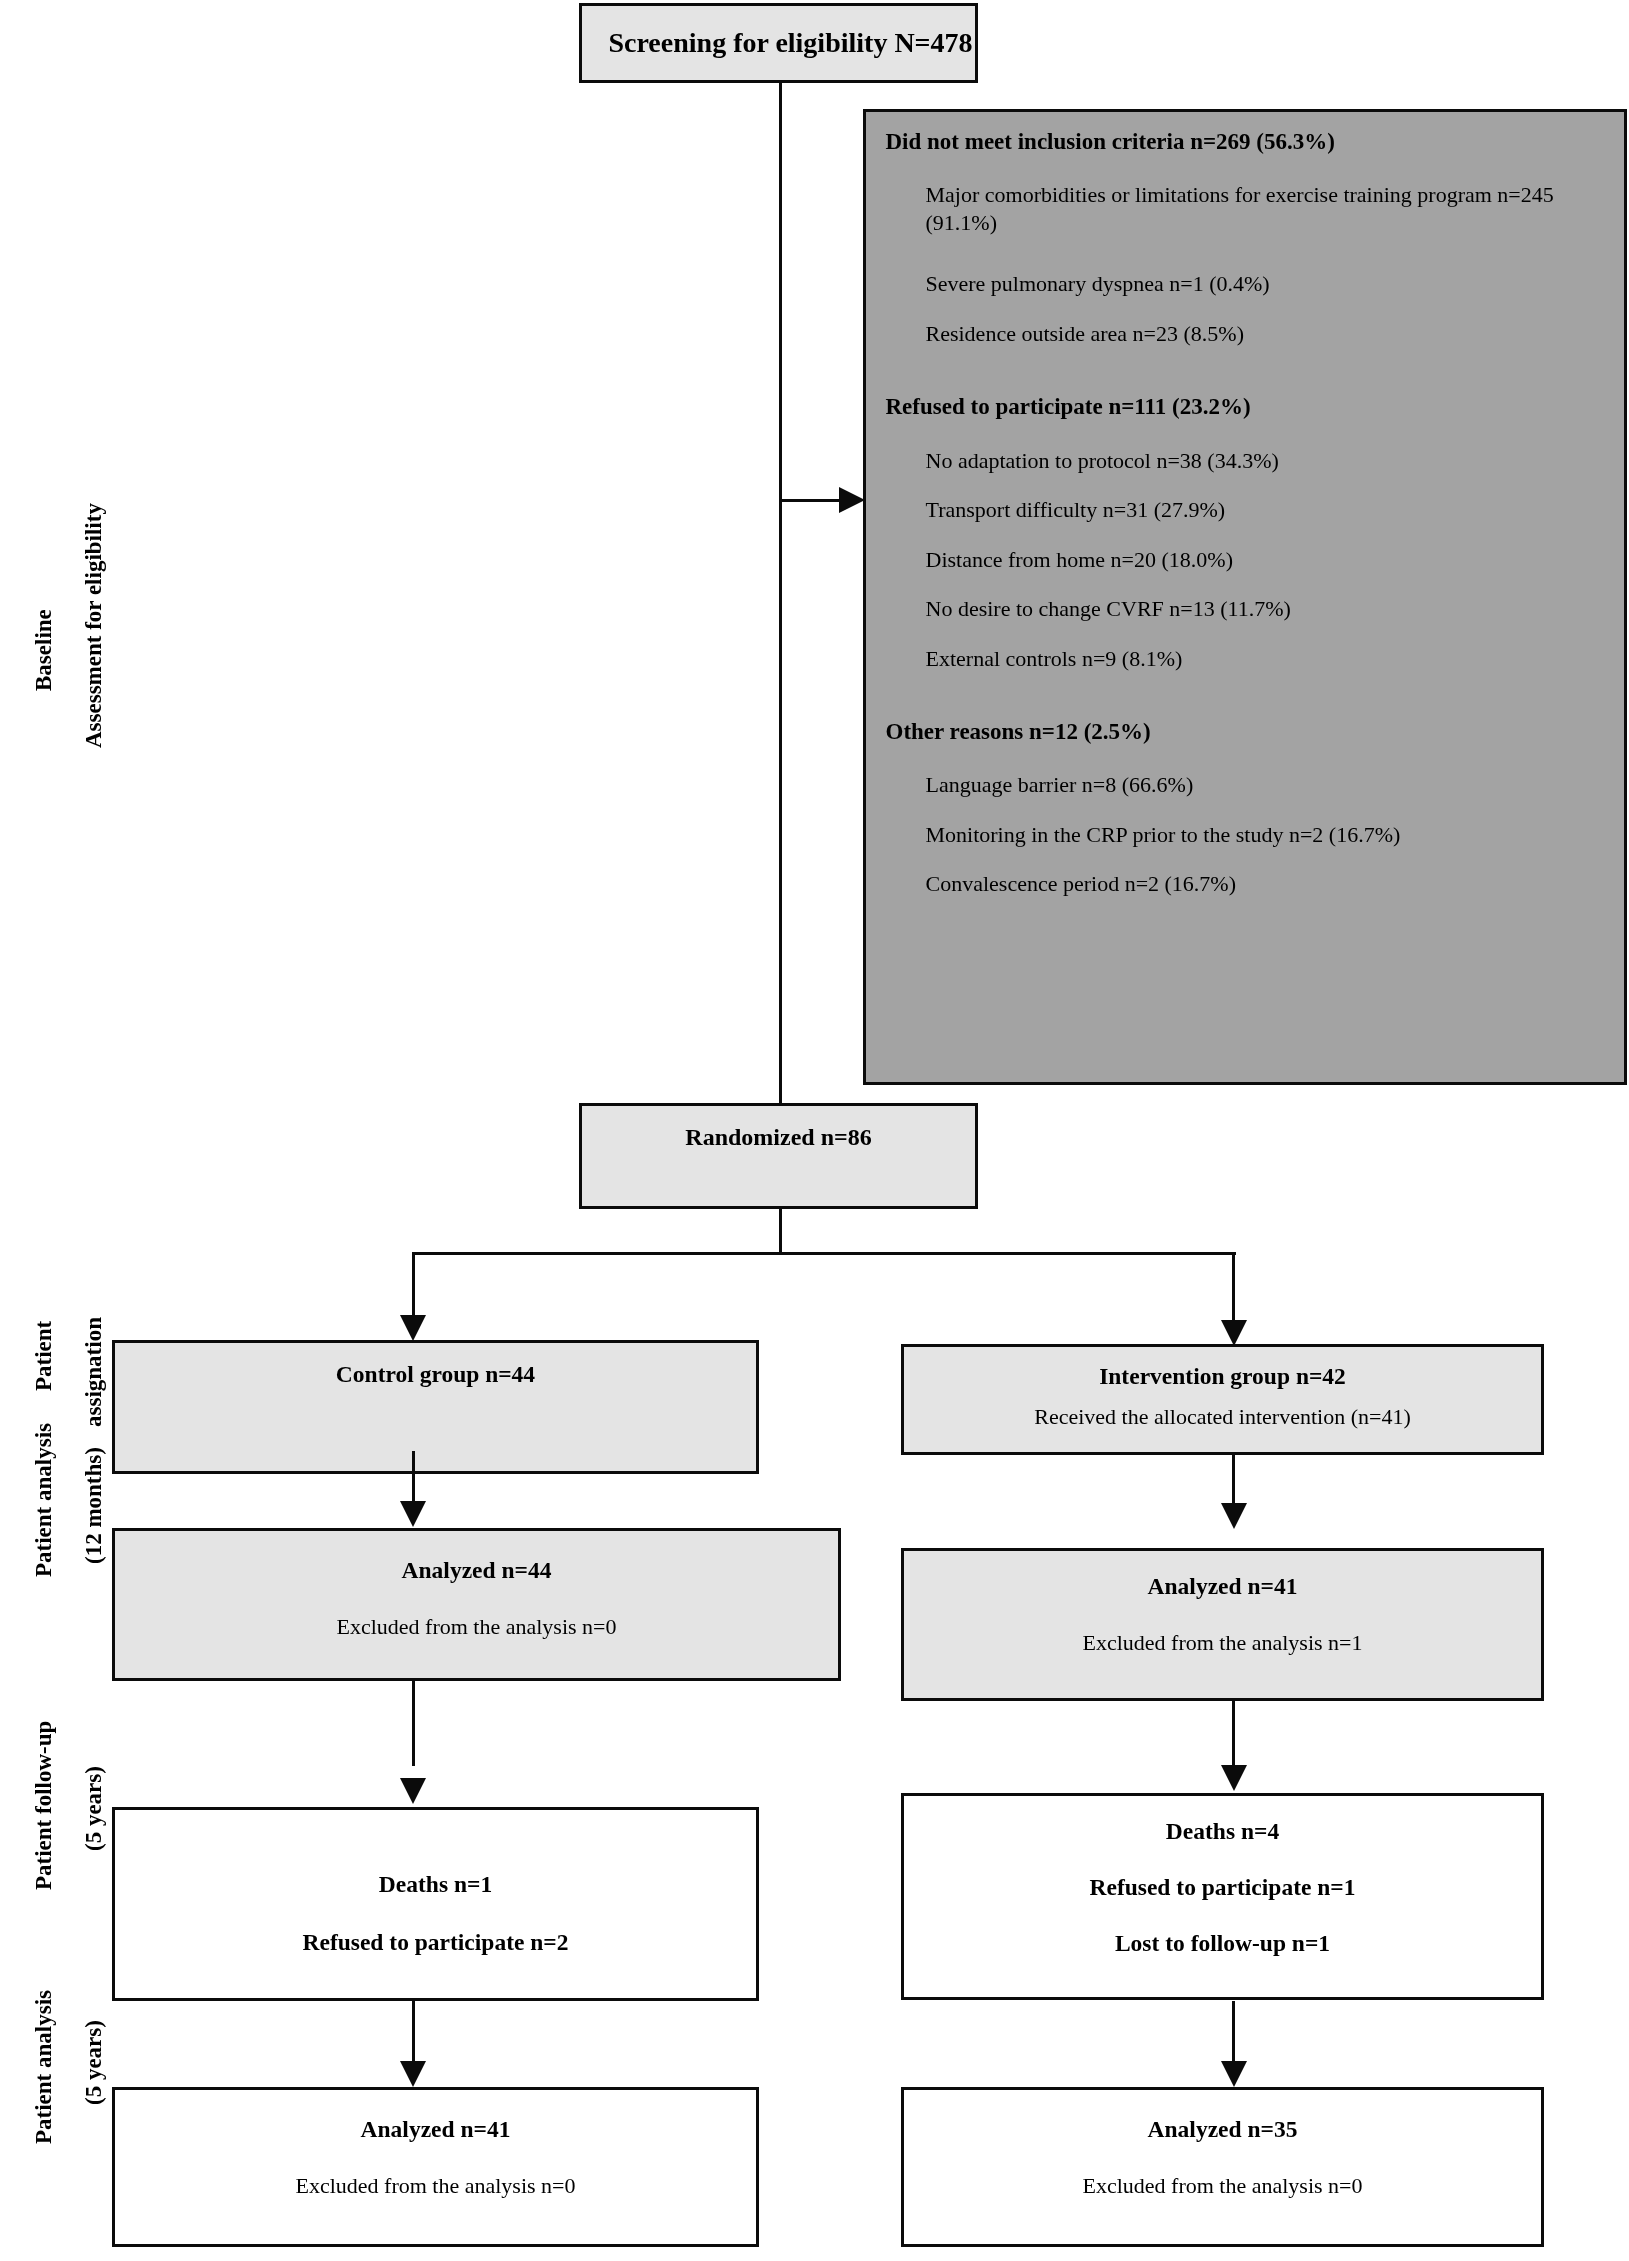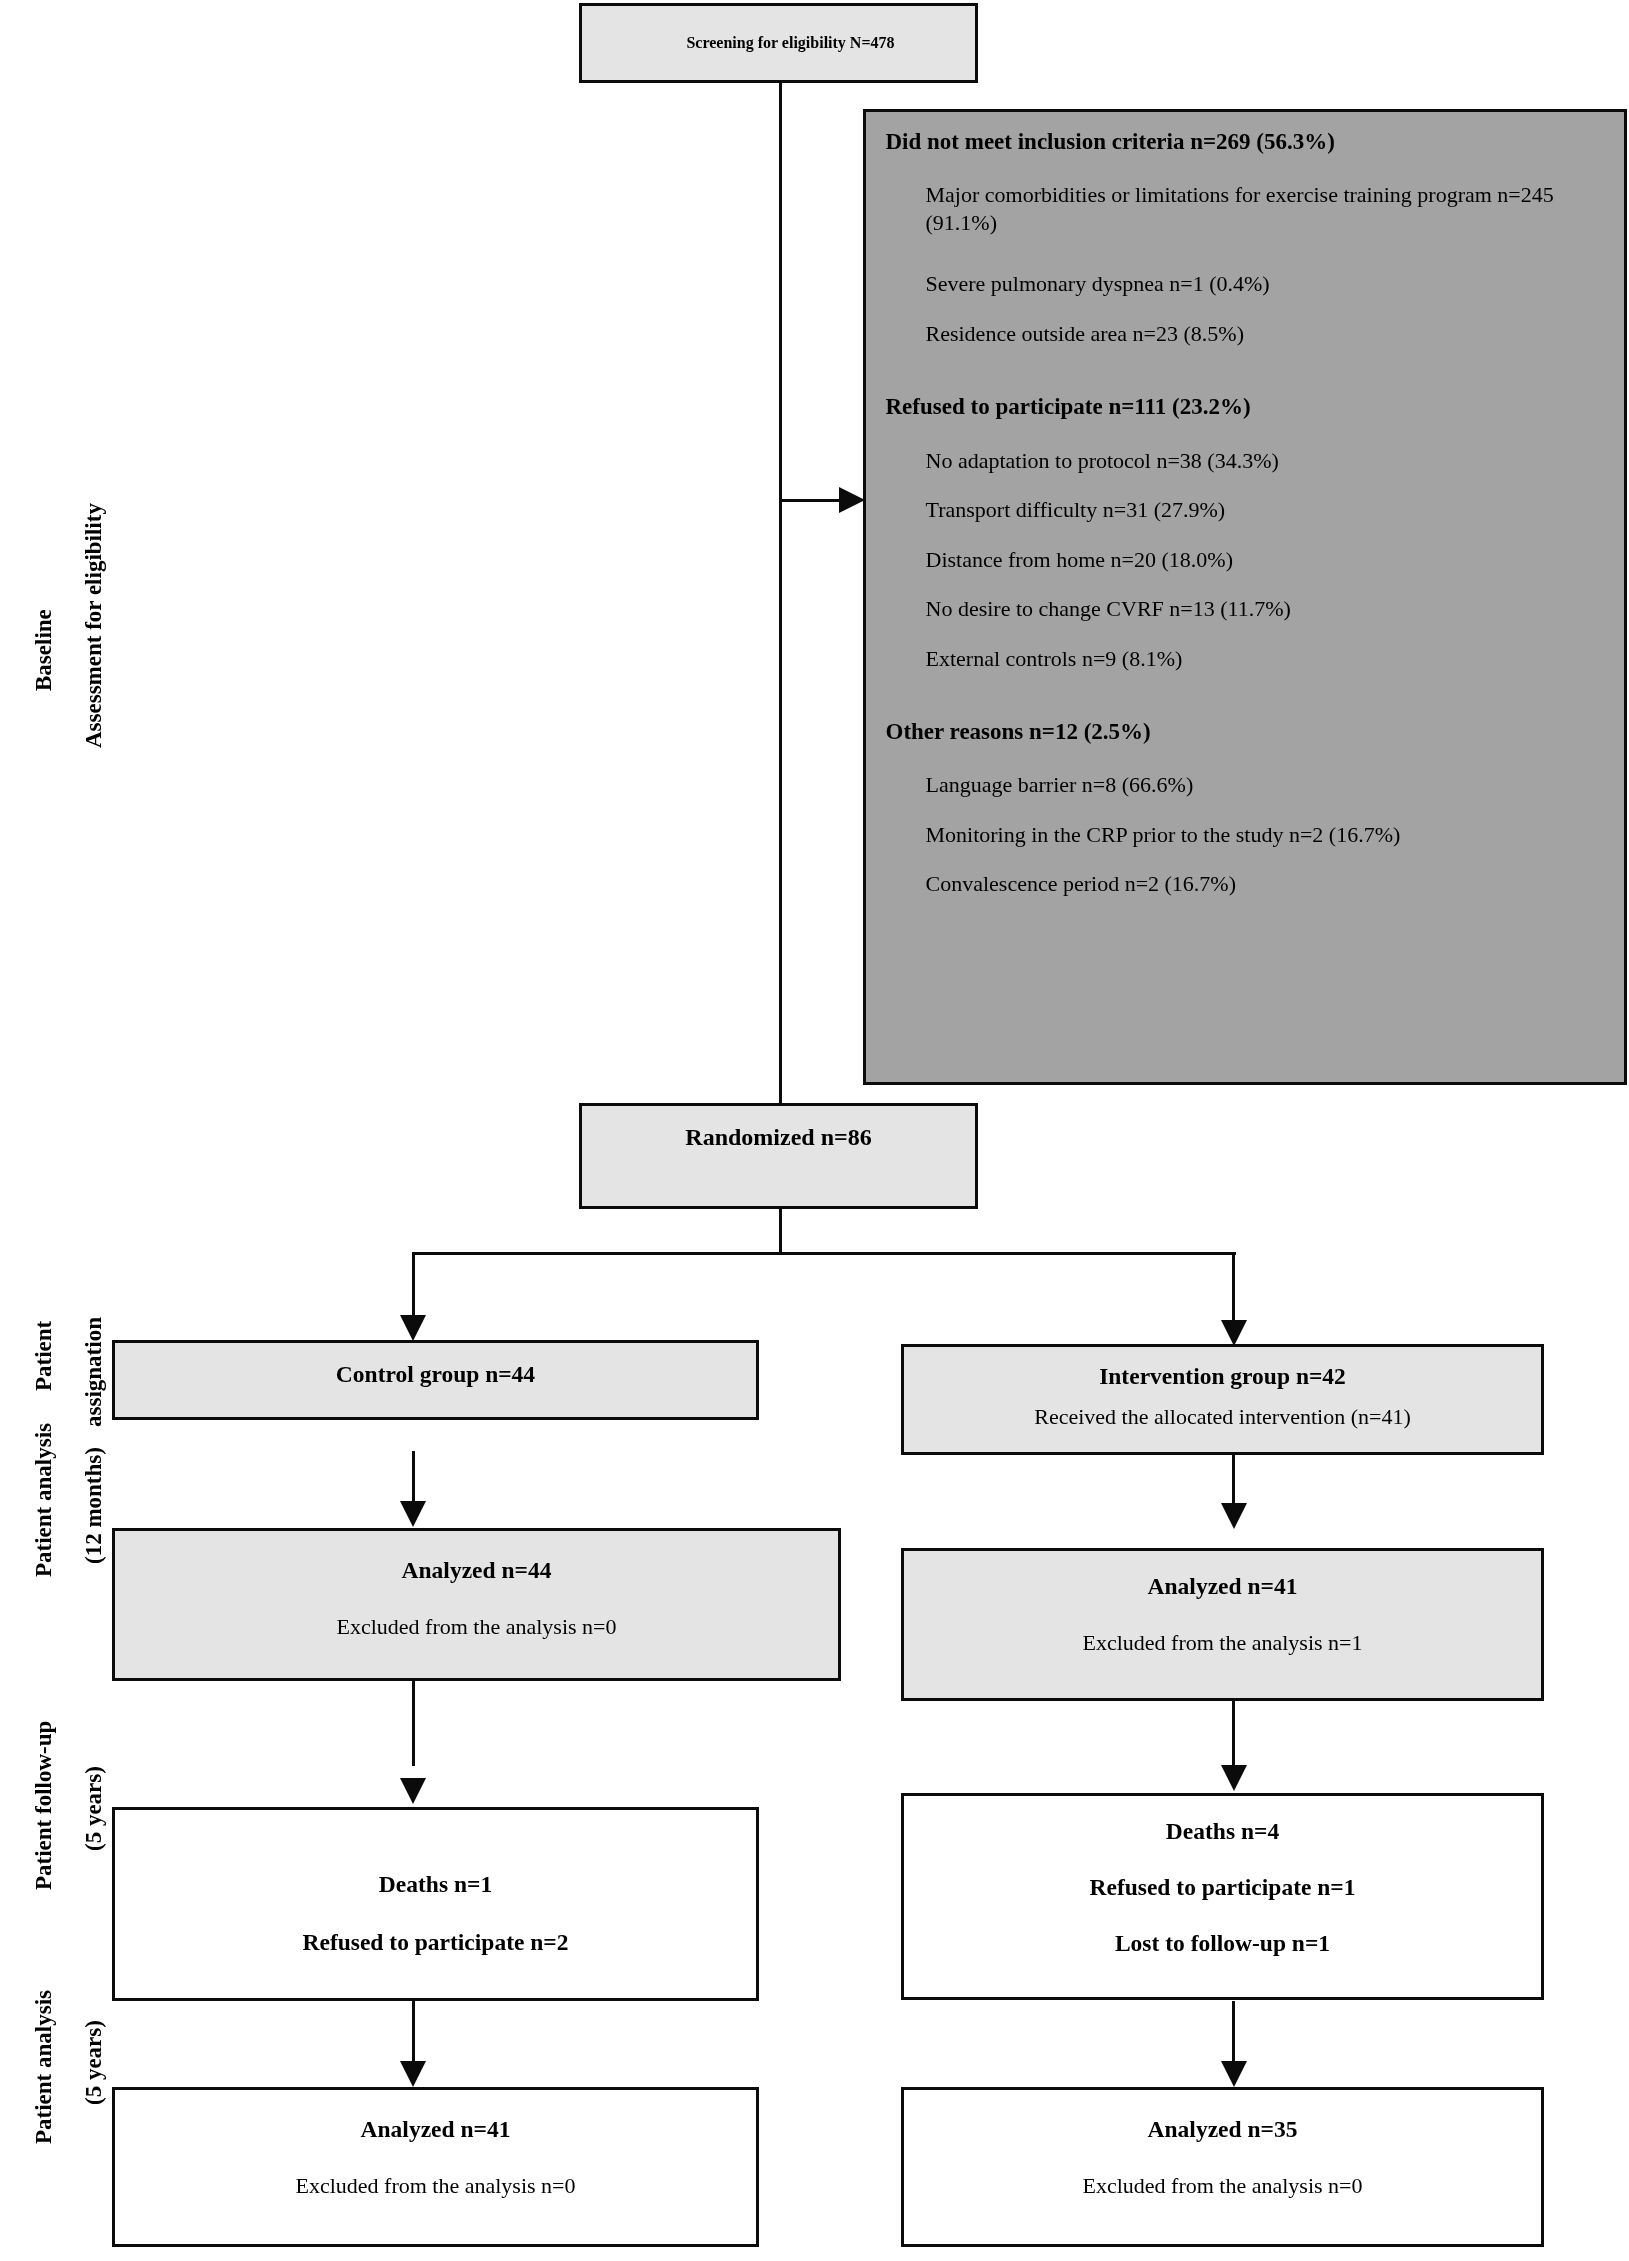--- a/index.html
+++ b/index.html
@@ -55,21 +55,21 @@
   <div class="sidelab" style="left:31px;top:1577px;">Patient analysis</div>
   <div class="sidelab" style="left:81px;top:1564px;">(12 months)</div>
 
   <div class="sidelab" style="left:31px;top:1890px;">Patient follow-up</div>
   <div class="sidelab" style="left:81px;top:1851px;">(5 years)</div>
 
   <div class="sidelab" style="left:31px;top:2144px;">Patient analysis</div>
   <div class="sidelab" style="left:81px;top:2105px;">(5 years)</div>
 
   <div class="box filled" style="left:579px;top:3.3px;width:399px;height:80px;justify-content:center;">
-    <div class="b-title" style="font-size:16px;margin-left:24px;">Screening for eligibility N=478</div>
+    <div class="b-title" style="font-size:28px;margin-left:24px;">Screening for eligibility N=478</div>
   </div>
 
   <div class="vline" style="left:779px;top:83px;height:1020px;"></div>
 
   <div class="hline" style="left:779px;top:499px;width:60px;"></div>
   <div class="arrow-right" style="left:839px;top:487px;"></div>
 
   <div id="excl">
 
     <div class="grp-head">Did not meet inclusion criteria n=269 (56.3%)</div>
@@ -109,21 +109,21 @@
     <div class="b-title" style="font-size:24px;">Randomized n=86</div>
   </div>
 
   <div class="vline" style="left:779px;top:1209px;height:46px;"></div>
   <div class="hline" style="left:412px;top:1252px;width:824px;"></div>
   <div class="vline" style="left:412px;top:1252px;height:65px;"></div>
   <div class="arrow-down" style="left:400px;top:1315px;"></div>
   <div class="vline" style="left:1232px;top:1252px;height:70px;"></div>
   <div class="arrow-down" style="left:1221px;top:1320px;"></div>
 
-  <div class="box filled" style="left:112px;top:1340px;width:647px;height:80px;padding-top:18px;">
+  <div class="box filled" style="left:112px;top:1340px;width:647px;height:134px;padding-top:18px;">
     <div class="b-title" style="font-size:23.5px;">Control group n=44</div>
   </div>
 
   <div class="box filled" style="left:901px;top:1344px;width:643px;height:111px;padding-top:15.6px;">
     <div class="b-title" style="font-size:23.5px;">Intervention group n=42</div>
     <div class="b-line" style="font-size:22px;margin-top:14.3px;">Received the allocated intervention (n=41)</div>
   </div>
 
   <div class="vline" style="left:412px;top:1451px;height:52px;"></div>
   <div class="arrow-down" style="left:400px;top:1501px;"></div>

